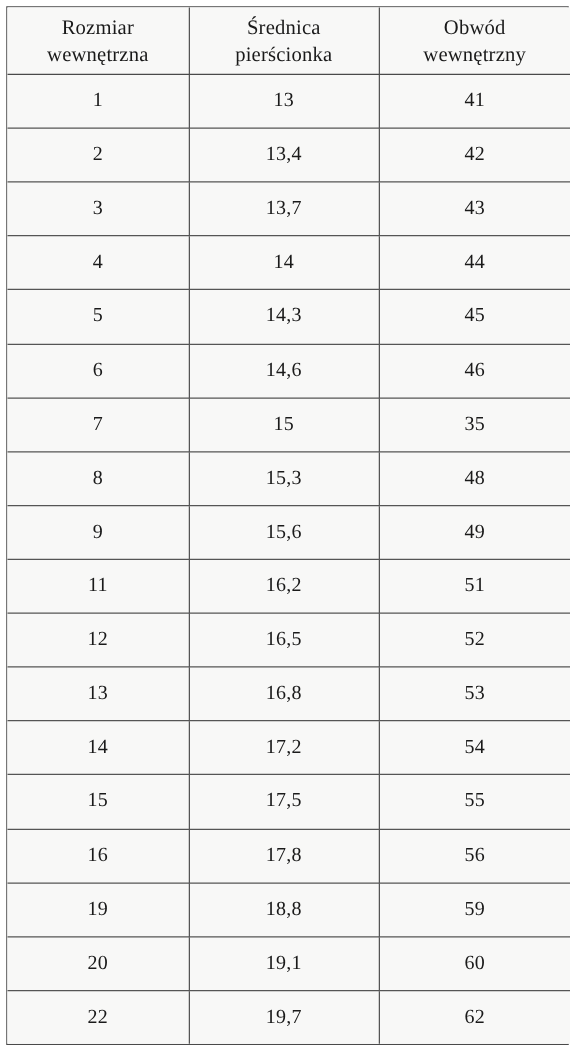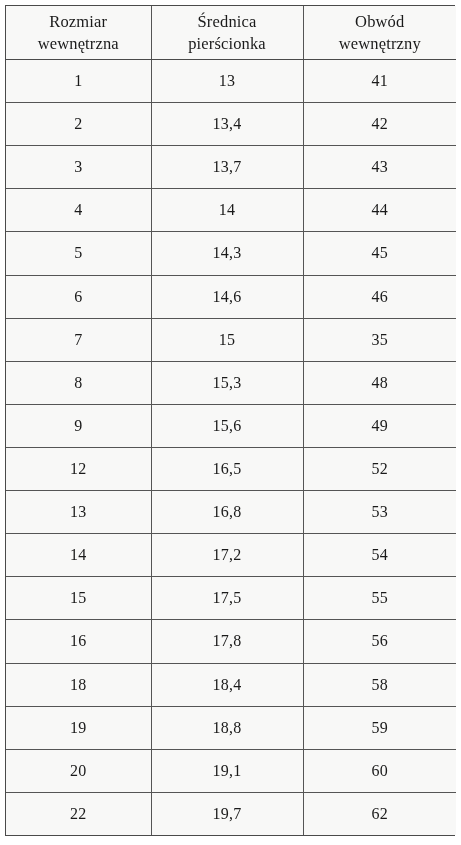--- a/index.html
+++ b/index.html
@@ -140,20 +140,25 @@
           <td>8</td>
           <td>15,3</td>
           <td>48</td>
         </tr>
       <tr>
           <td>9</td>
           <td>15,6</td>
           <td>49</td>
         </tr>
       <tr>
+          <td>11</td>
+          <td>16,2</td>
+          <td>51</td>
+        </tr>
+      <tr>
           <td>12</td>
           <td>16,5</td>
           <td>52</td>
         </tr>
       <tr>
           <td>13</td>
           <td>16,8</td>
           <td>53</td>
         </tr>
       <tr>
@@ -165,25 +170,20 @@
           <td>15</td>
           <td>17,5</td>
           <td>55</td>
         </tr>
       <tr>
           <td>16</td>
           <td>17,8</td>
           <td>56</td>
         </tr>
       <tr>
-          <td>18</td>
-          <td>18,4</td>
-          <td>58</td>
-        </tr>
-      <tr>
           <td>19</td>
           <td>18,8</td>
           <td>59</td>
         </tr>
       <tr>
           <td>20</td>
           <td>19,1</td>
           <td>60</td>
         </tr>
       <tr>

